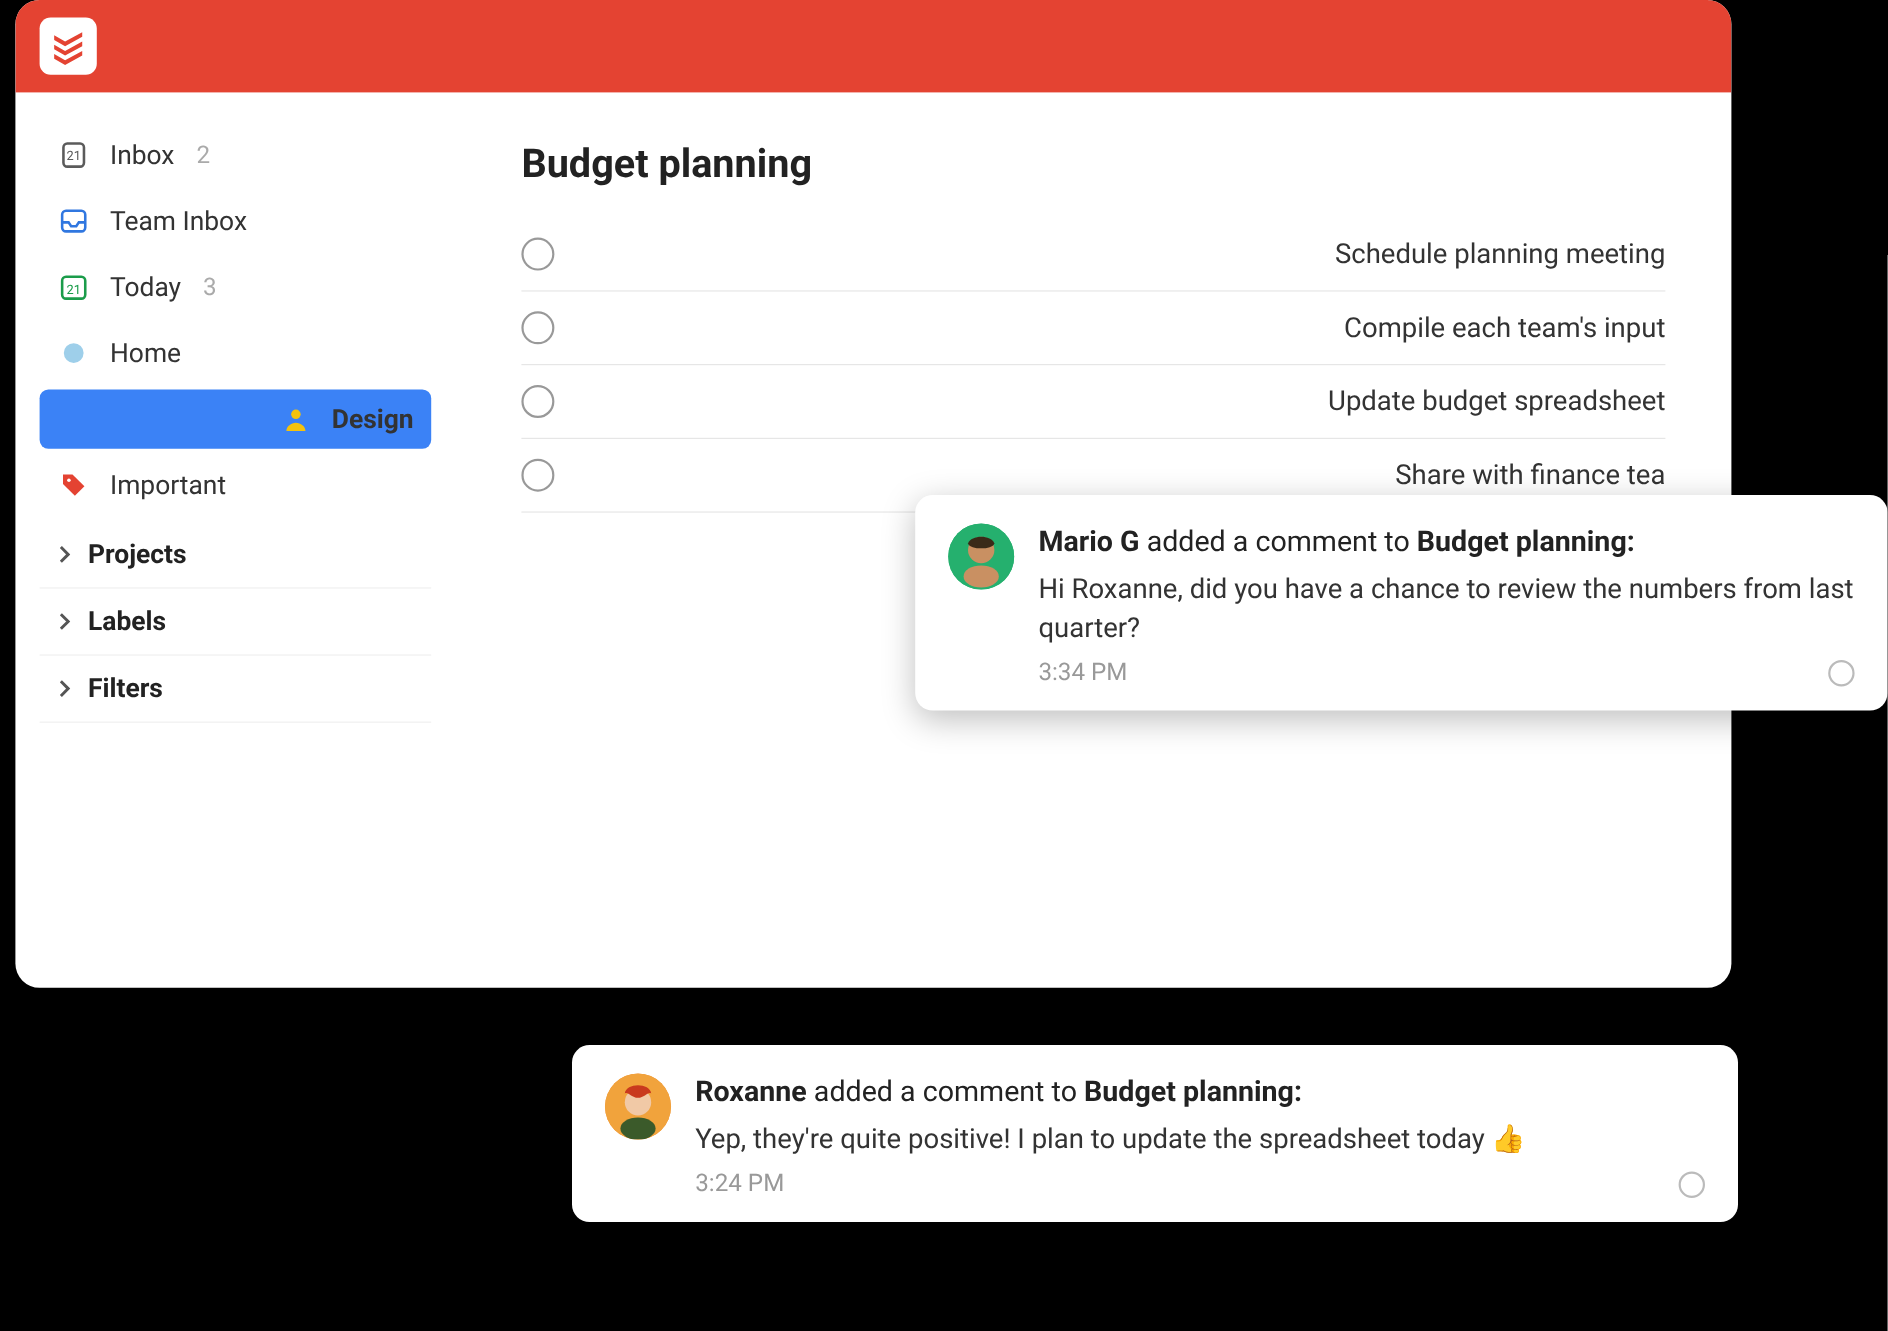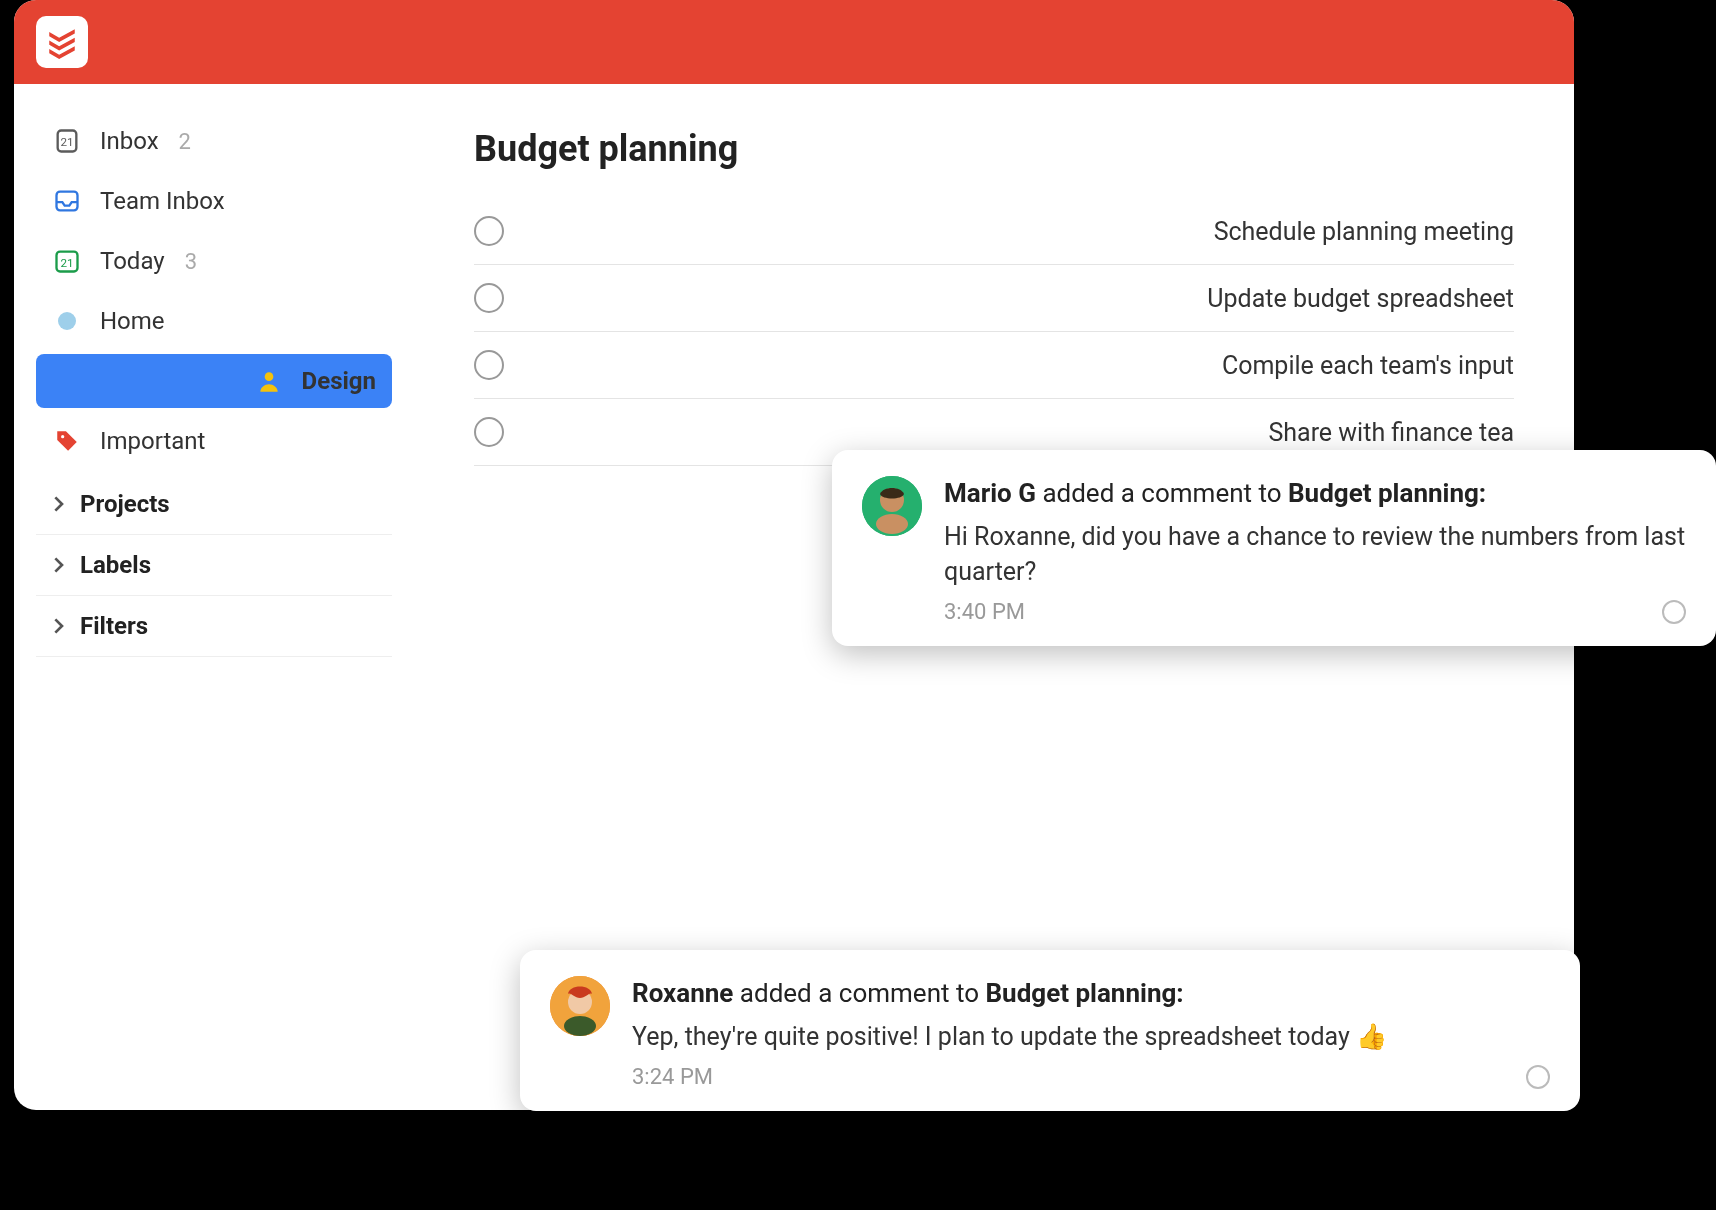--- a/index.html
+++ b/index.html
@@ -9,21 +9,21 @@
     width: 1716px;
     height: 1210px;
     position: relative;
     overflow: hidden;
   }
   .app-window {
     position: absolute;
     left: 14px;
     top: 0;
     width: 1560px;
-    height: 1110px;
+    height: 898px;
     background: #fff;
     border-radius: 22px;
     overflow: hidden;
     box-shadow: 0 4px 26px rgba(0,0,0,0.15);
   }
   .header-bar {
     height: 84px;
     background: #E44332;
     display: flex;
     align-items: center;
@@ -276,25 +276,25 @@
 
     <main class="main-pane">
       <h1 class="page-title">Budget planning</h1>
 
       <div class="task-row">
         <span class="task-check"></span>
         <span>Schedule planning meeting</span>
       </div>
       <div class="task-row">
         <span class="task-check"></span>
-        <span>Update budget spreadsheet</span>
+        <span>Compile each team's input</span>
       </div>
       <div class="task-row">
         <span class="task-check"></span>
-        <span>Compile each team's input</span>
+        <span>Update budget spreadsheet</span>
       </div>
       <div class="task-row">
         <span class="task-check"></span>
         <span>Share with finance tea</span>
       </div>
     </main>
   </div>
 </div>
 
 <div class="card one">
@@ -305,21 +305,21 @@
         <path d="M18 18c3-8 21-8 24 0-2 6-22 6-24 0z" fill="#3a2a18"></path>
         <ellipse cx="30" cy="48" rx="16" ry="10" fill="#c99062"></ellipse>
       </svg>
   </div>
   <div class="card-body">
     <div class="card-title">
       <span class="b">Mario G</span><span> added a comment to </span><span class="b">Budget planning:</span>
     </div>
     <div class="card-msg">Hi Roxanne, did you have a chance to review the numbers from last quarter?</div>
     <div class="card-foot">
-      <span class="card-time">3:40 PM</span>
+      <span class="card-time">3:34 PM</span>
       <span class="card-ring"></span>
     </div>
   </div>
 </div>
 
 <div class="card two">
   <div class="avatar orange">
     <svg width="60" height="60" viewBox="0 0 60 60">
         <circle cx="30" cy="30" r="30" fill="#f1a33c"></circle>
         <circle cx="30" cy="26" r="12" fill="#f1c9a6"></circle>

